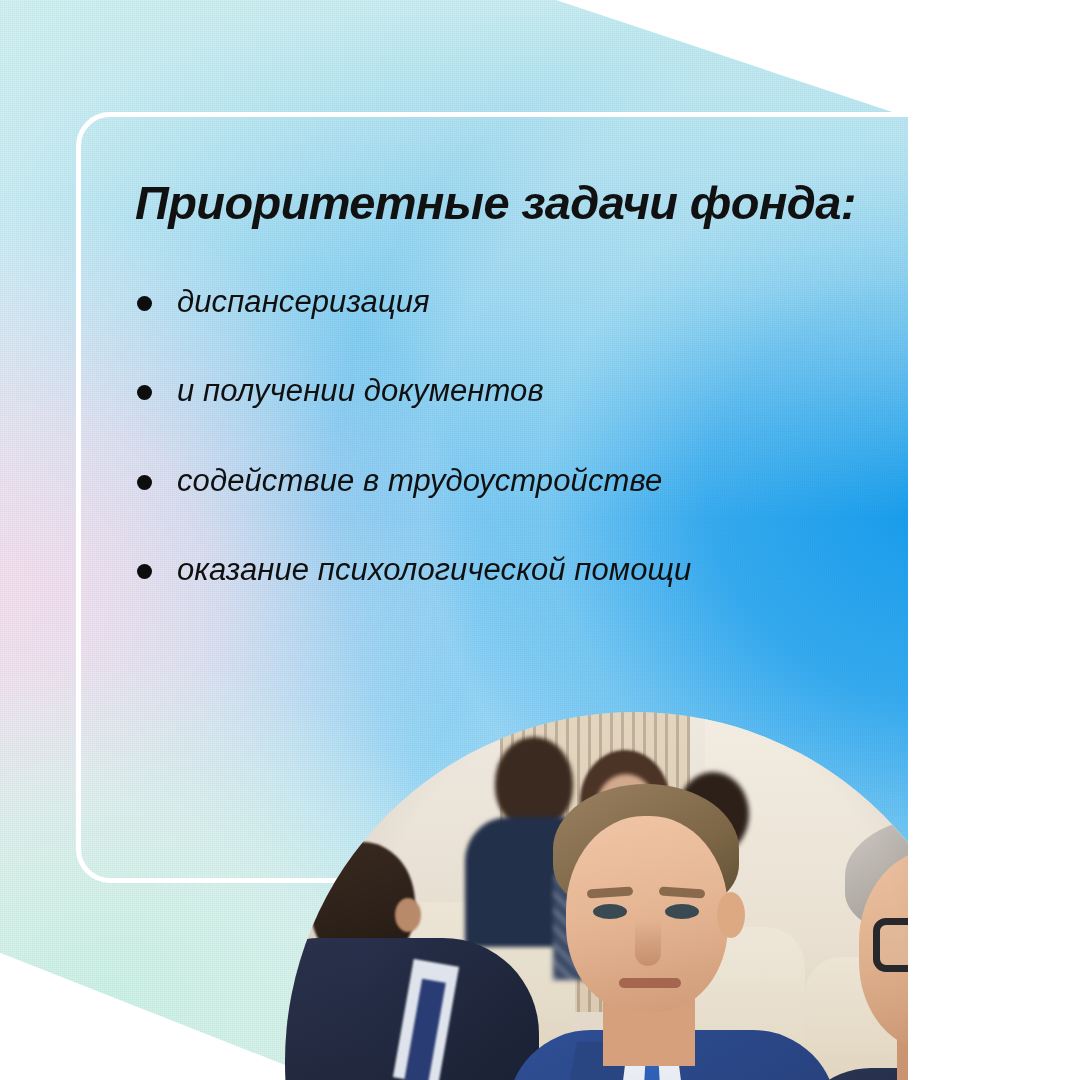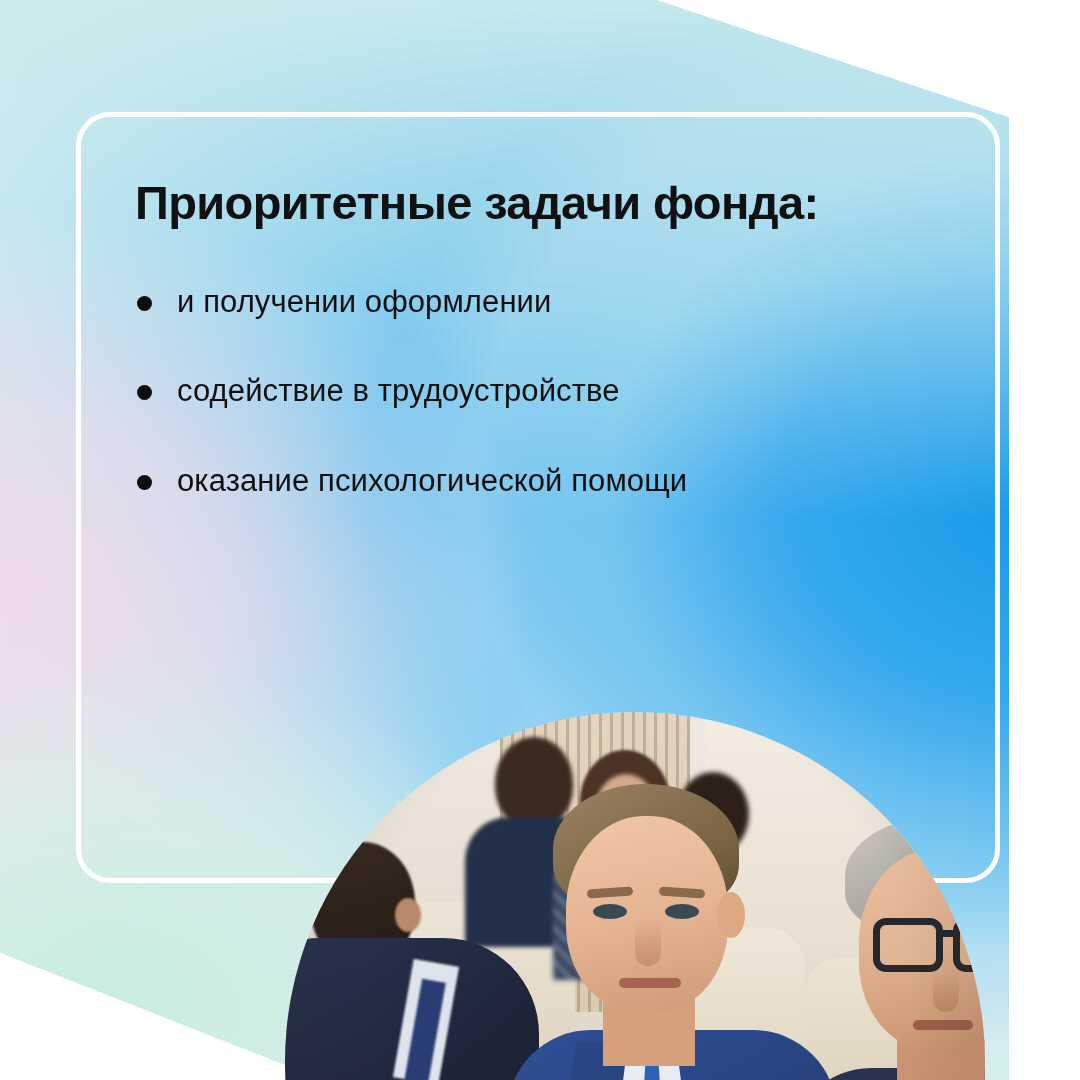--- a/index.html
+++ b/index.html
@@ -7,24 +7,25 @@
     margin: 0;
     padding: 0;
     background: #ffffff;
   }
   body {
     font-family: "Liberation Sans", sans-serif;
   }
 
   #card {
     position: relative;
-    width: 1009px;
+    width: 908px;
     height: 1080px;
     overflow: hidden;
     background: #4d7c0f;
+    font-style: italic;
   }
 
   
   .bg-layer {
     position: absolute;
     inset: 0;
     pointer-events: none;
   }
 
   
@@ -460,24 +461,28 @@
   <div id="wedge-bl"></div>
 
   <div id="frame"></div>
 
   <div id="content">
 
     <h1 id="title">Приоритетные задачи фонда:</h1>
 
     <ul id="bullets">
 
-
       <li class="bullet-row">
         <span class="bullet-dot"></span>
-        <span class="bullet-line">и получении оформлении</span>
+        <span class="bullet-line">диспансеризация</span>
+      </li>
+
+      <li class="bullet-row">
+        <span class="bullet-dot"></span>
+        <span class="bullet-line">и получении документов</span>
       </li>
 
       <li class="bullet-row">
         <span class="bullet-dot"></span>
         <span class="bullet-line">содействие в трудоустройстве</span>
       </li>
 
       <li class="bullet-row">
         <span class="bullet-dot"></span>
         <span class="bullet-line">оказание психологической помощи</span>

